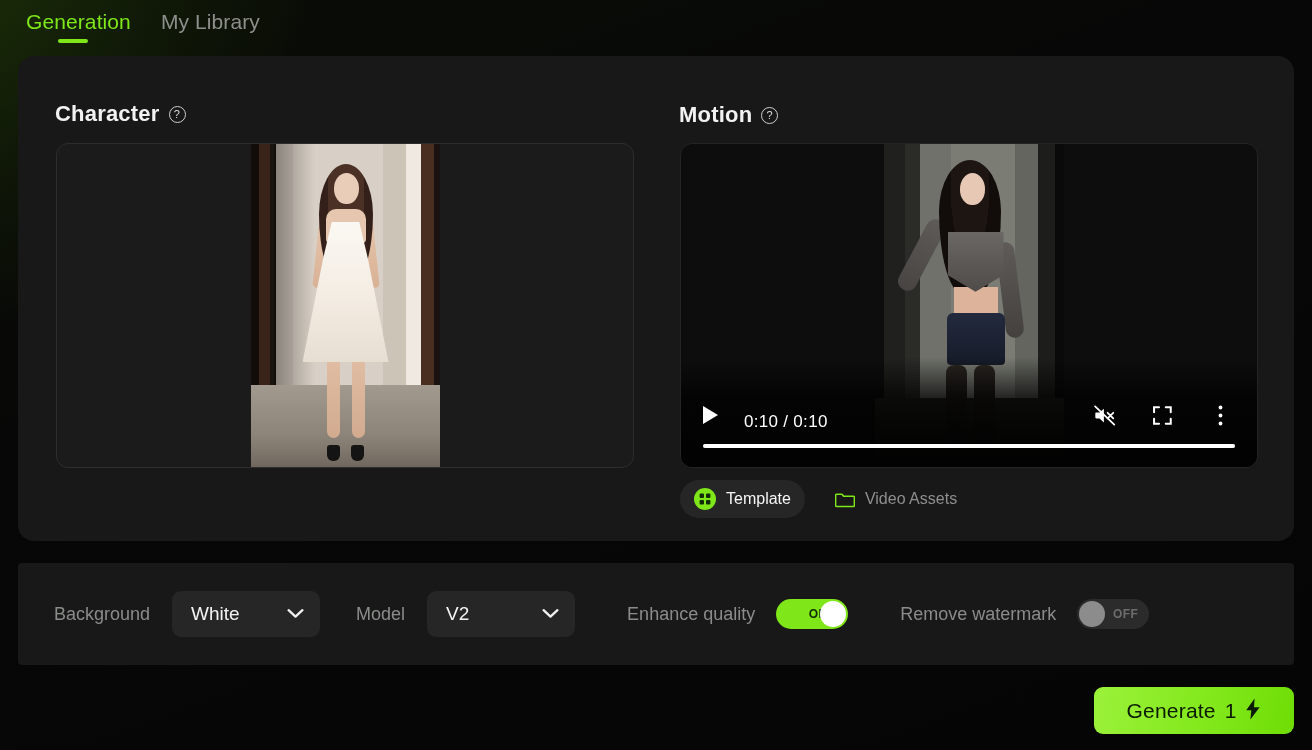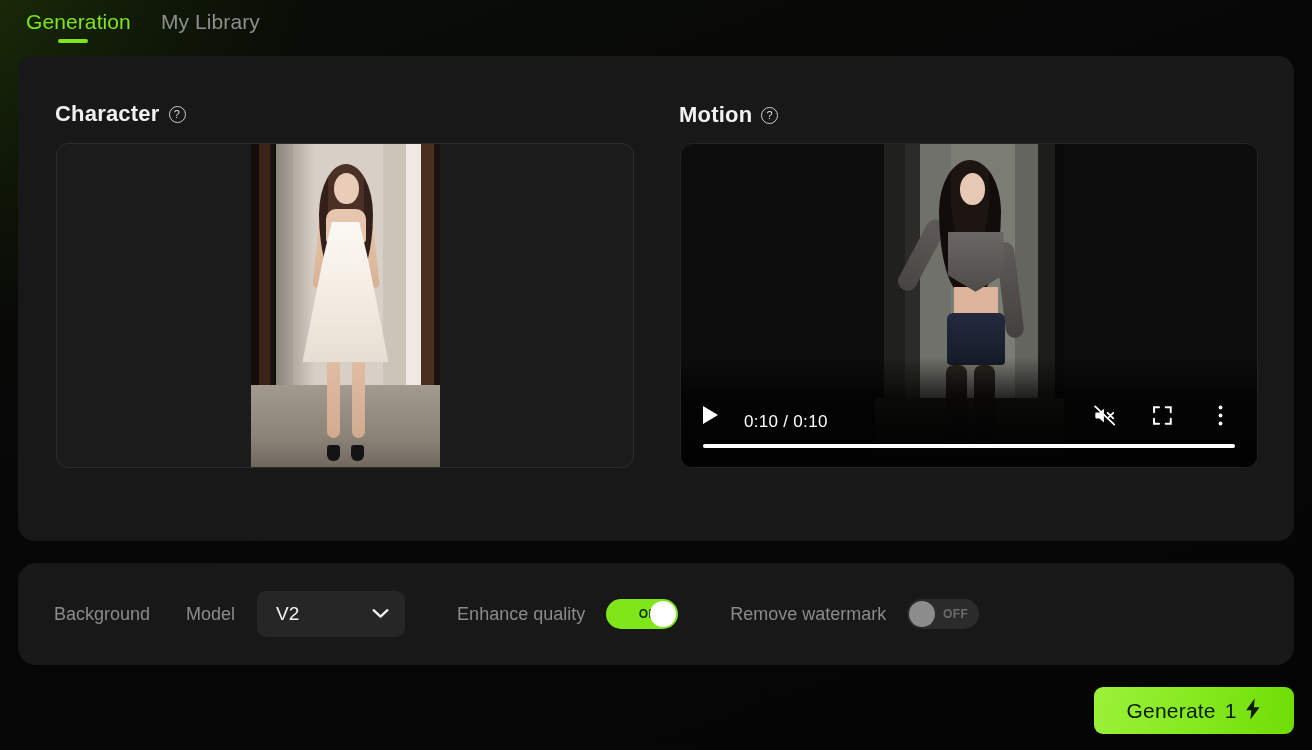--- a/index.html
+++ b/index.html
@@ -286,21 +286,21 @@
     background: #7ee619;
     display: flex; align-items: center; justify-content: center;
   }
 
   
   .settings {
     position: absolute;
     left: 18px; top: 563px;
     width: 1276px; height: 102px;
     background: #181818;
-    border-radius: 18px;
+    border-radius: 4px;
     display: flex; align-items: center;
     padding-left: 36px;
     gap: 4px;
   }
   .set-label {
     color: #8a8c8a;
     font-size: 18px;
     white-space: nowrap;
   }
   .select {
@@ -452,25 +452,55 @@
             </svg>
           </div>
         </div>
 
         <div class="vc-progress">
           <div class="fill"></div>
         </div>
       </div>
     </div>
 
+    <div class="asset-row" id="motion-assets">
+      <div class="asset-btn selected">
+        <span class="grid-chip">
+          <svg width="12" height="12" viewBox="0 0 12 12" fill="#0f2b03">
+            <rect x="0.6" y="0.6" width="4.4" height="4.4" rx="1"></rect>
+            <rect x="7" y="0.6" width="4.4" height="4.4" rx="1"></rect>
+            <rect x="0.6" y="7" width="4.4" height="4.4" rx="1"></rect>
+            <rect x="7" y="7" width="4.4" height="4.4" rx="1"></rect>
+          </svg>
+        </span>
+        <span>Template</span>
+      </div>
+
+      <div class="asset-btn" style="margin-left:16px">
+        <span>
+          <svg class="folder-icon" viewBox="0 0 20 17" fill="none">
+            <path d="M1.6 3.2h5.4l1.6 2h9.8a1 1 0 0 1 1 1v8.3a1 1 0 0 1-1 1H1.6a1 1 0 0 1-1-1V4.2a1 1 0 0 1 1-1z" stroke="#7ee619" stroke-width="1.6" stroke-linejoin="round"></path>
+          </svg>
+        </span>
+        <span>Video Assets</span>
+      </div>
+    </div>
   </div>
 
   <div class="settings">
 
     <span class="set-label">Background</span>
+    <div class="select">
+      <span class="val">White</span>
+      <span class="chev">
+        <svg width="17" height="11" viewBox="0 0 17 11" fill="none" stroke="#f0f0f0" stroke-width="2.3" stroke-linecap="round" stroke-linejoin="round">
+          <path d="M1.6 2.2L8.5 8.6L15.4 2.2"></path>
+        </svg>
+      </span>
+    </div>
 
     <div class="gap-lg"></div>
 
     <span class="set-label">Model</span>
     <div class="select">
       <span class="val">V2</span>
       <span class="chev">
         <svg width="17" height="11" viewBox="0 0 17 11" fill="none" stroke="#f0f0f0" stroke-width="2.3" stroke-linecap="round" stroke-linejoin="round">
           <path d="M1.6 2.2L8.5 8.6L15.4 2.2"></path>
         </svg>

